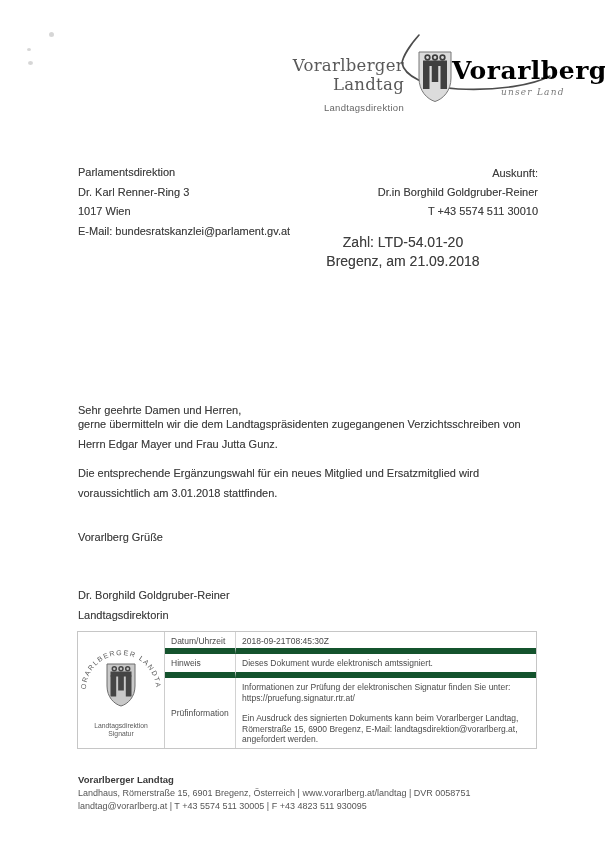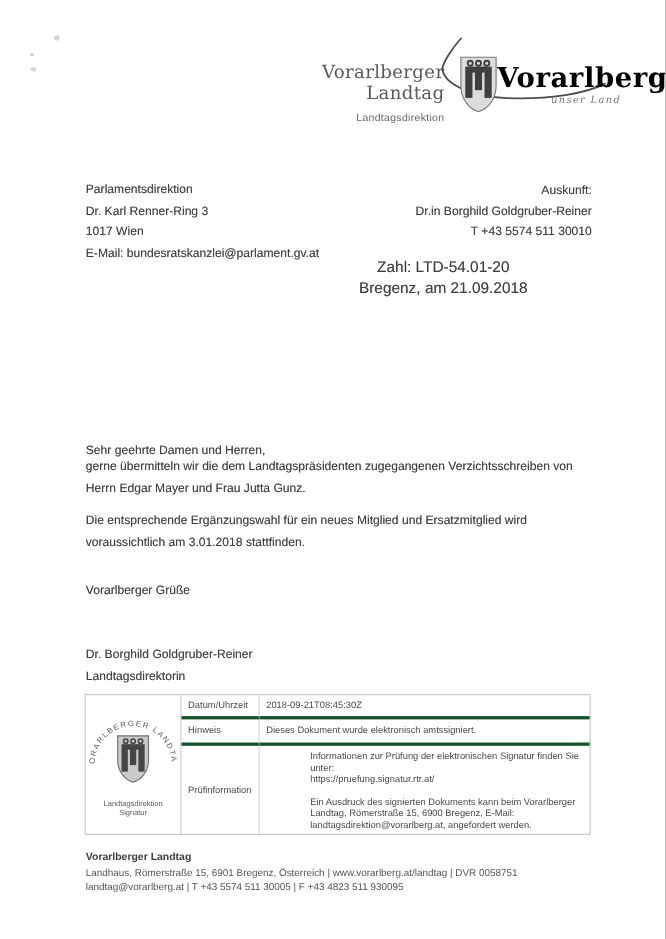--- a/index.html
+++ b/index.html
@@ -38,21 +38,21 @@
   
   .sigtable{
     left:77px;top:631px;width:458px;
     display:grid;
     grid-template-columns:87px 71px 1fr;
     grid-template-rows:22px 24px auto;
     border:1px solid #c6c6c6;
     font-size:8.5px;line-height:10.5px;color:#4a4a4a;
   }
   .sigtable .seal-cell{grid-row:1/4;grid-column:1;display:flex;align-items:center;justify-content:center;border-right:1px solid #cdcdcd;}
-  .sigtable .cell{padding:4px 6px 3px 6px;border-bottom:3px solid #14532d;border-right:1px solid #d2d2d2;}
+  .sigtable .cell{padding:4px 6px 3px 6px;border-bottom:6px solid #14532d;border-right:1px solid #d2d2d2;}
   .sigtable .cell.value{border-right:none;}
   .sigtable .cell.last{border-bottom:none;}
   .sigtable .lblcell-mid{display:flex;align-items:center;}
   .sigtable .pruef p{margin:0 0 10px 0;}
   .sigtable .pruef p:last-child{margin:0;}
 
   
   .footer{left:78px;top:773px;font-size:9px;line-height:13.5px;color:#555;}
   .footer .org{font-weight:bold;font-size:9.5px;color:#3a3a3a;}
 </style>
@@ -101,21 +101,21 @@
   </div>
   <div class="abs refblock soft">
     <div>Zahl: LTD-54.01-20</div>
     <div>Bregenz, am 21.09.2018</div>
   </div>
 
 
   <div class="abs bodytext soft" style="top:385px;margin-top:16px;">Sehr geehrte Damen und Herren,</div>
   <div class="abs bodytext soft" style="top:415px;">gerne übermitteln wir die dem Landtagspräsidenten zugegangenen Verzichtsschreiben von Herrn Edgar Mayer und Frau Jutta Gunz.</div>
   <div class="abs bodytext soft" style="top:464px;">Die entsprechende Ergänzungswahl für ein neues Mitglied und Ersatzmitglied wird voraussichtlich am 3.01.2018 stattfinden.</div>
-  <div class="abs bodytext soft" style="top:528px;">Vorarlberger Grüße</div>
+  <div class="abs bodytext soft" style="top:528px;">Vorarlberg Grüße</div>
   <div class="abs bodytext soft" style="top:586px;">
     <div>Dr. Borghild Goldgruber-Reiner</div>
     <div>Landtagsdirektorin</div>
   </div>
 
   <div class="abs sigtable">
     <div class="seal-cell">
       <svg width="84" height="104" viewBox="0 0 84 104">
         <defs>
           <path id="sealArc" d="M 7 52 A 35 35 0 0 1 77 52" fill="none"></path>
@@ -140,21 +140,21 @@
 
     <div class="cell" style="grid-row:1;grid-column:2;">Datum/Uhrzeit</div>
     <div class="cell value" style="grid-row:1;grid-column:3;">2018-09-21T08:45:30Z</div>
 
     <div class="cell" style="grid-row:2;grid-column:2;">Hinweis</div>
     <div class="cell value" style="grid-row:2;grid-column:3;">Dieses Dokument wurde elektronisch amtssigniert.</div>
 
     <div class="cell last lblcell-mid" style="grid-row:3;grid-column:2;">
       <span>Prüfinformation</span>
     </div>
-    <div class="cell value last pruef" style="grid-row:3;grid-column:3;margin-left:40px;">
+    <div class="cell value last pruef" style="grid-row:3;grid-column:3;">
       <p>
         <span>Informationen zur Prüfung der elektronischen Signatur finden Sie unter:</span><br>
         <span>https://pruefung.signatur.rtr.at/</span>
       </p>
       <p>Ein Ausdruck des signierten Dokuments kann beim Vorarlberger Landtag, Römerstraße 15, 6900 Bregenz, E-Mail: landtagsdirektion@vorarlberg.at, angefordert werden.</p>
     </div>
   </div>
 
   <div class="abs footer">
     <div class="org">Vorarlberger Landtag</div>

